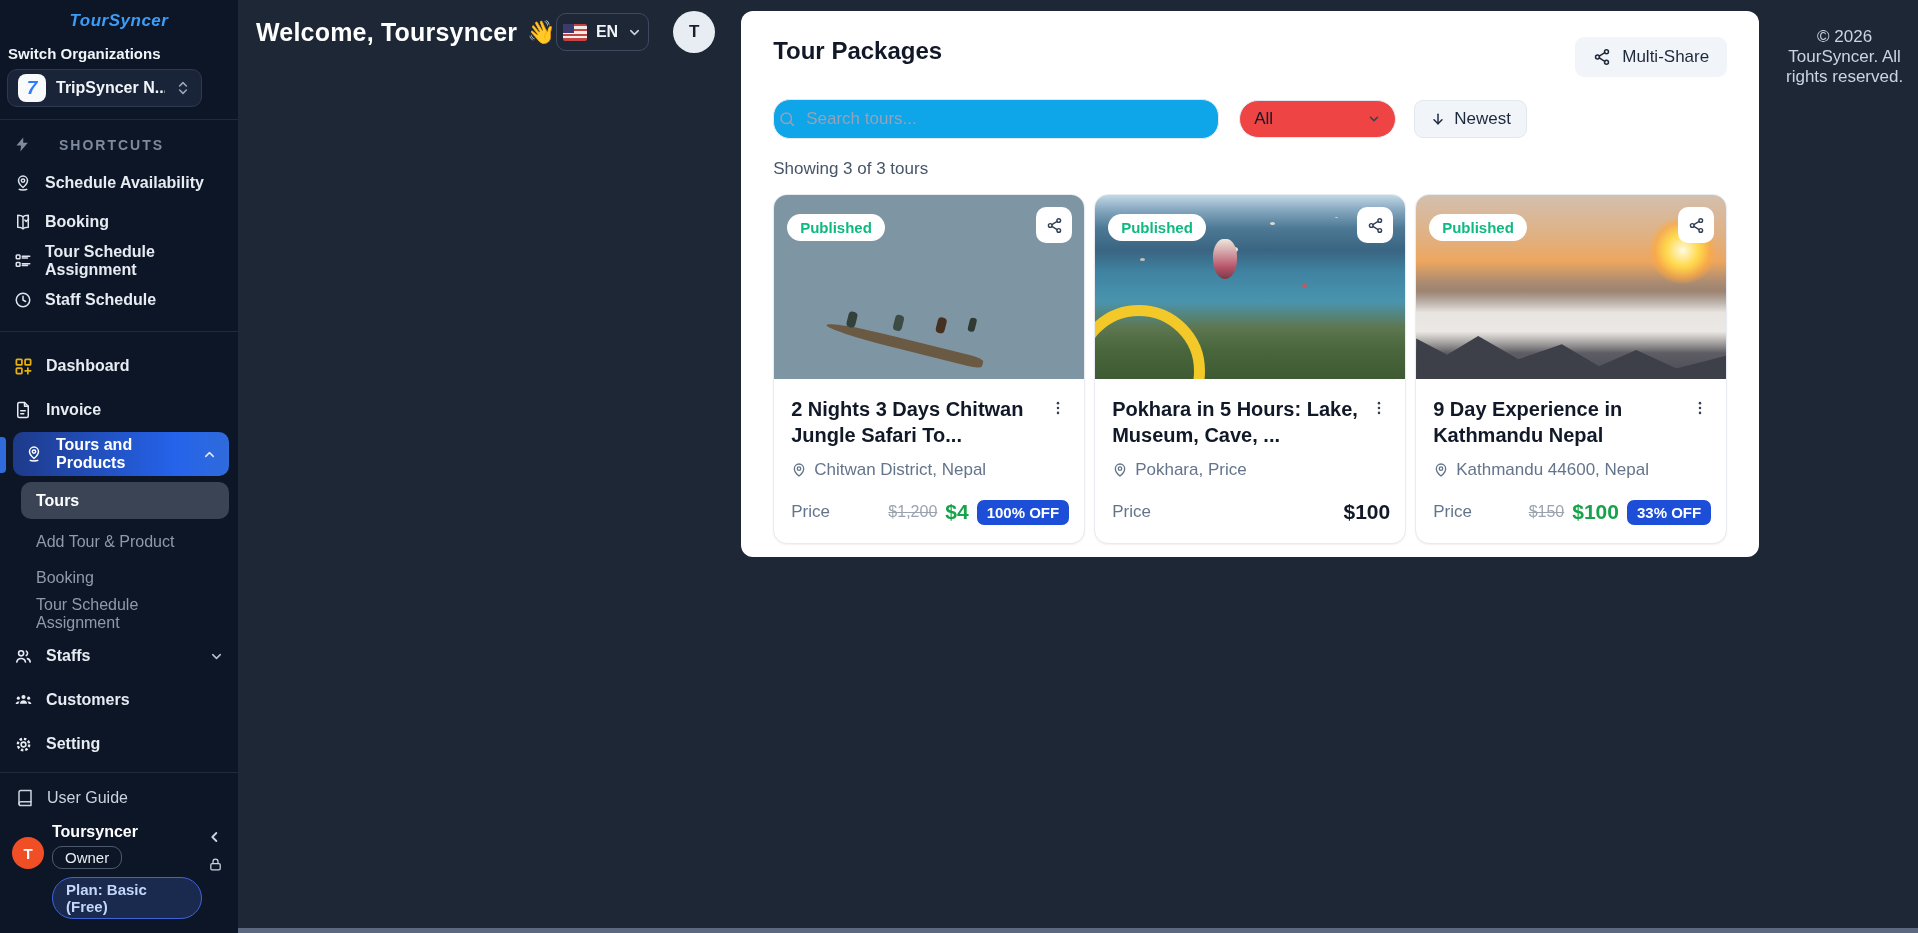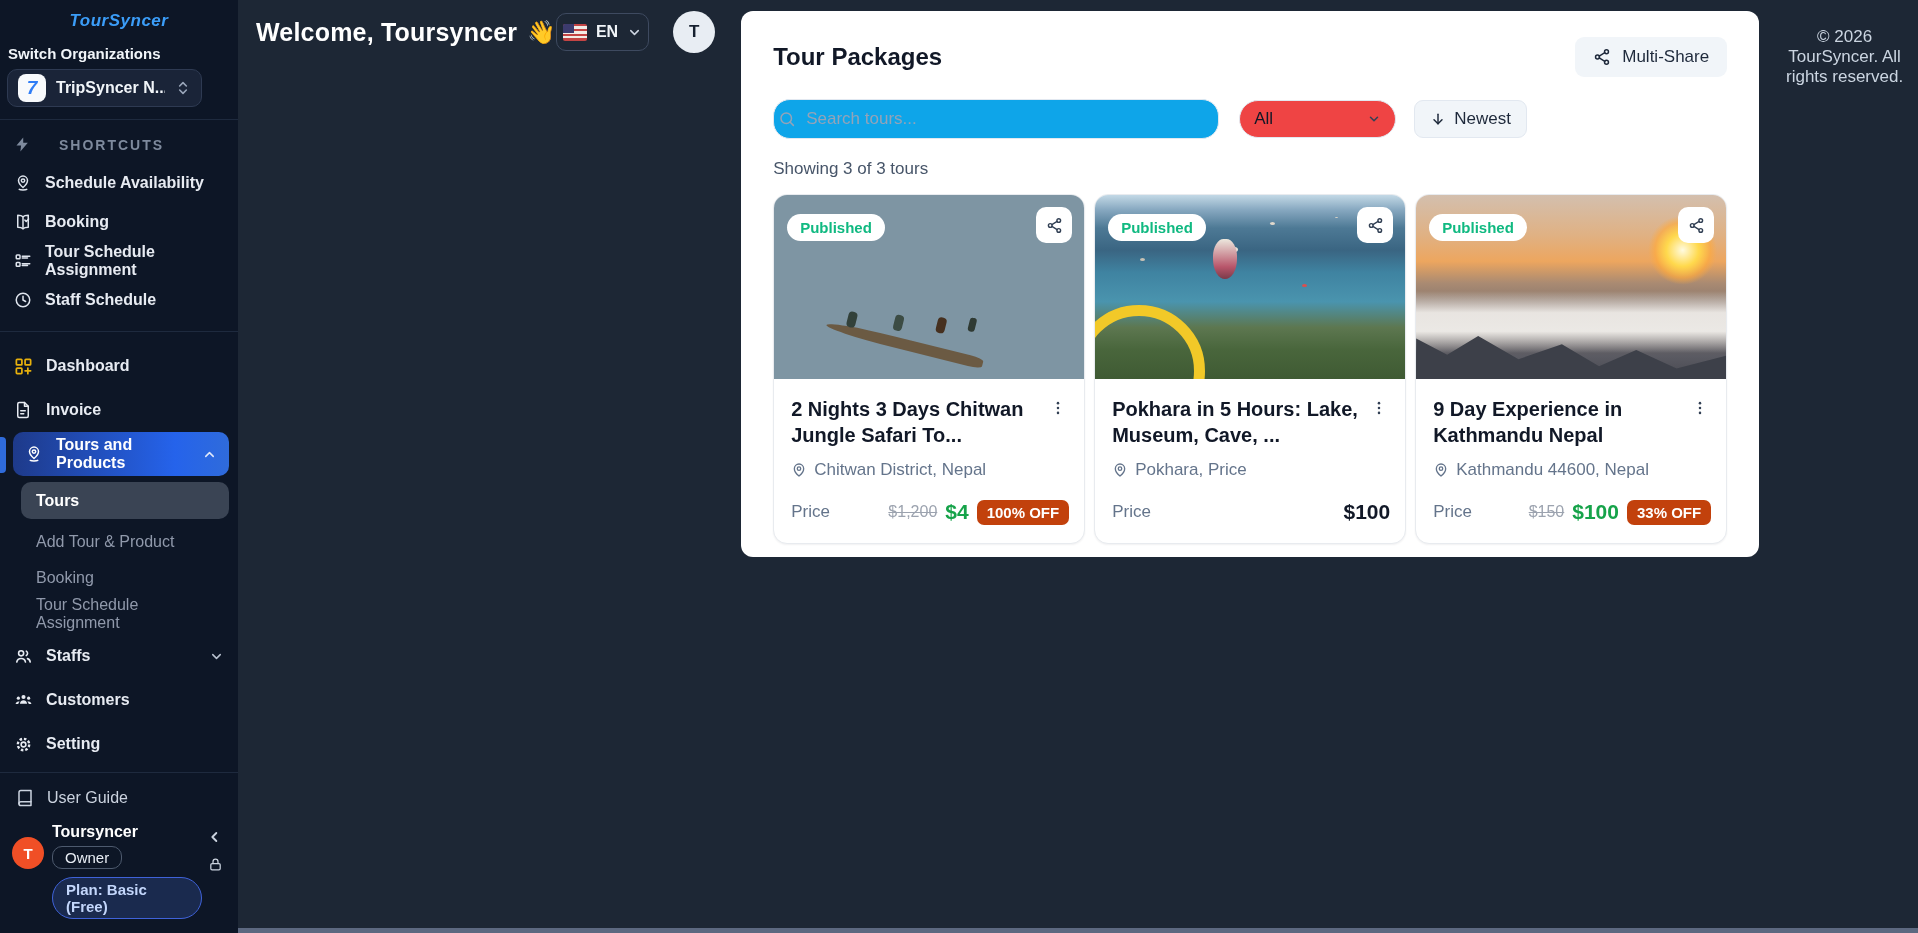--- a/index.html
+++ b/index.html
@@ -71,21 +71,21 @@
   .lang-btn { display:flex; align-items:center; gap:9px; border:1px solid #3e4a60; border-radius:10px; padding:9px 6px; cursor:pointer; }
   .flag { width:24px; height:17px; border-radius:2px; background:repeating-linear-gradient(180deg,#c34444 0 2.4px,#f2ece6 2.4px 4.8px); position:relative; overflow:hidden; flex:none; }
   .flag::before { content:""; position:absolute; left:0; top:0; width:11px; height:9px; background:#3c3b6e; }
   .lang-label { font-size:16px; font-weight:bold; color:#f1f5f9; }
   .lang-btn .chev { color:#cdd5e1; }
   .top-avatar { width:42px; height:42px; border-radius:50%; background:#e8edf3; color:#16202f; font-weight:bold; font-size:17px;
     display:flex; align-items:center; justify-content:center; cursor:pointer; }
 
   
   .panel { margin:11px 12px 0 8px; height:546px; background:#ffffff; border-radius:12px; padding:26px 32px; flex:none; }
-  .panel-head { display:flex; align-items:center; }
+  .panel-head { display:flex; align-items:flex-start; }
   .page-title { font-size:24px; font-weight:bold; color:#111827; }
   .multi-share-btn { margin-left:auto; display:flex; align-items:center; gap:11px; background:#f1f5f9; border:none; border-radius:9px;
     padding:10px 18px; font-size:17px; color:#1e293b; font-family:inherit; cursor:pointer; }
   .filters { display:flex; align-items:center; margin-top:22px; }
   .search-box { width:446px; height:40px; border:1px solid #e2e8f0; border-radius:17px; display:flex; align-items:center; padding:0 4px; gap:10px; background:#0ea5e9; }
   .search-box .ic { color:#94a3b8; }
   .search-box input { border:none; outline:none; flex:1; font-size:17px; font-family:inherit; color:#334155; background:transparent; }
   .search-box input::placeholder { color:#94a3b8; }
   .select-box { margin-left:20px; width:157px; height:38px; border:1px solid #e2e8f0; border-radius:19px; display:flex; align-items:center;
     padding:0 14px; font-size:17px; color:#111827; cursor:pointer; background:#ef4444; }
@@ -137,21 +137,21 @@
   .card-title { font-size:20px; font-weight:bold; color:#111827; line-height:1.32; width:248px; }
   .dots-btn { margin-left:auto; background:none; border:none; color:#334155; cursor:pointer; padding:2px; height:24px; }
   .loc-row { display:flex; align-items:center; gap:7px; margin-top:11px; color:#64748b; font-size:17px; }
   .price-row { display:flex; align-items:center; margin-top:20px; }
   .price-label { font-size:17px; color:#64748b; }
   .price-right { margin-left:auto; display:flex; align-items:center; gap:8px; }
   .old-price { font-size:16px; color:#9ca3af; text-decoration:line-through; }
   .cur-price { font-size:21px; font-weight:bold; }
   .price-green { color:#16a34a; }
   .price-dark { color:#111827; }
-  .discount-pill { background:#c2410c; color:#fff; font-size:15px; font-weight:bold; padding:4px 10px; border-radius:7px; }
+  .discount-pill { background:#1d4ed8; color:#fff; font-size:15px; font-weight:bold; padding:4px 10px; border-radius:7px; }
 
   .footer { text-align:center; margin-top:27px; font-size:17px; color:#cbd5e1; }
   .bottom-strip { position:absolute; left:238px; right:0; bottom:0; height:5px; background:#5c6880; }
 </style>
 </head>
 <body>
 
 <aside class="sidebar">
   <div class="logo">TourSyncer</div>
   <div class="switch-label">Switch Organizations</div>

